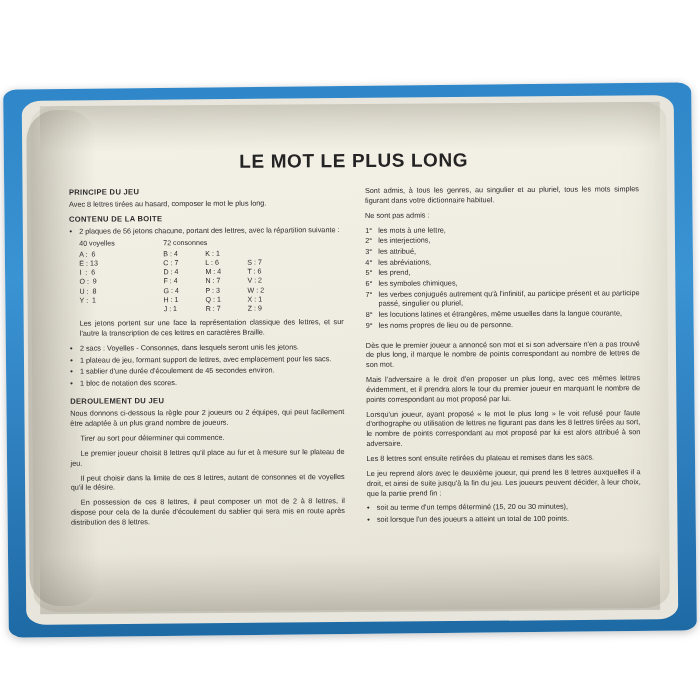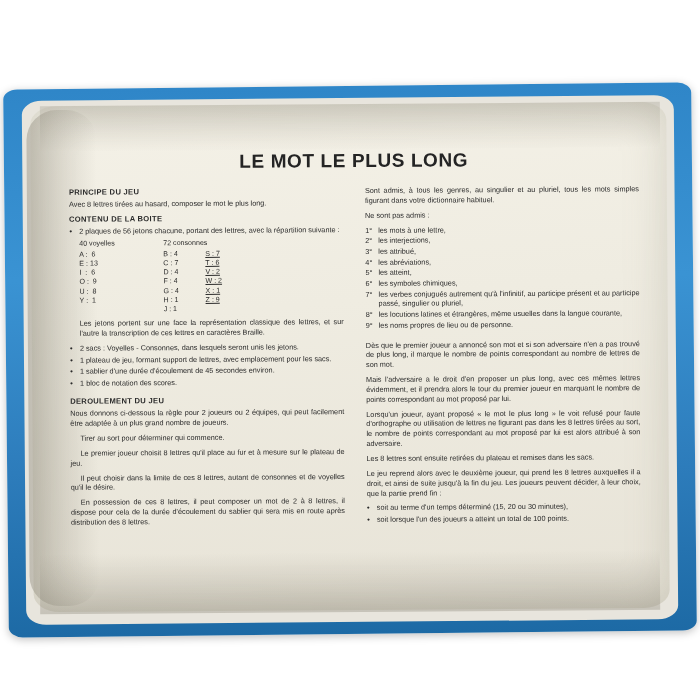--- a/index.html
+++ b/index.html
@@ -161,21 +161,21 @@
     margin-bottom: 1px;
     white-space: nowrap;
   }
   .lt-col .row {
     white-space: pre;
     font-family: "Liberation Sans", sans-serif;
   }
   .g-voy { width: 80px; }
   .g-c1 { width: 42px; }
   .g-c2 { width: 42px; }
-  .g-c3 { width: 42px; text-decoration: underline; }
+  .g-c3 { width: 42px; }
   .cons-head {
     width: 168px;
   }
   ol.num {
     list-style: none;
     margin: 0 0 5px 0;
     padding: 0;
   }
   ol.num li {
     font-size: 7.3px;
@@ -231,29 +231,38 @@
             <div class="row">I  :  6</div>
             <div class="row">O :  9</div>
             <div class="row">U :  8</div>
             <div class="row">Y :  1</div>
           </div>
 
           <div>
             <div class="lt-col cons-head">
               <div class="hdr">72 consonnes</div>
             </div>
-            <div style="display:flex;">
+            <div style="display:flex;align-items:flex-end;">
               <div class="lt-col g-c1">
                 <div class="row">B : 4</div>
                 <div class="row">C : 7</div>
                 <div class="row">D : 4</div>
                 <div class="row">F : 4</div>
                 <div class="row">G : 4</div>
                 <div class="row">H : 1</div>
                 <div class="row">J : 1</div>
+              </div>
+              <div class="lt-col g-c2">
+                <div class="row">K : 1</div>
+                <div class="row">L : 6</div>
+                <div class="row">M : 4</div>
+                <div class="row">N : 7</div>
+                <div class="row">P : 3</div>
+                <div class="row">Q : 1</div>
+                <div class="row">R : 7</div>
               </div>
               <div class="lt-col g-c3">
                 <div class="row">S : 7</div>
                 <div class="row">T : 6</div>
                 <div class="row">V : 2</div>
                 <div class="row">W : 2</div>
                 <div class="row">X : 1</div>
                 <div class="row">Z : 9</div>
               </div>
             </div>
@@ -282,21 +291,21 @@
       <div class="col">
 
         <p class="t">Sont admis, à tous les genres, au singulier et au pluriel, tous les mots simples figurant dans votre dictionnaire habituel.</p>
         <p class="t tight">Ne sont pas admis :</p>
 
         <ol class="num">
           <li><span class="mk">1°</span><span>les mots à une lettre,</span></li>
           <li><span class="mk">2°</span><span>les interjections,</span></li>
           <li><span class="mk">3°</span><span>les attribué,</span></li>
           <li><span class="mk">4°</span><span>les abréviations,</span></li>
-          <li><span class="mk">5°</span><span>les atteint,</span></li>
+          <li><span class="mk">5°</span><span>les prend,</span></li>
           <li><span class="mk">6°</span><span>les symboles chimiques,</span></li>
           <li><span class="mk">7°</span><span>les verbes conjugués autrement qu'à l'infinitif, au participe présent et au participe passé, singulier ou pluriel,</span></li>
           <li><span class="mk">8°</span><span>les locutions latines et étrangères, même usuelles dans la langue courante,</span></li>
           <li><span class="mk">9°</span><span>les noms propres de lieu ou de personne.</span></li>
         </ol>
 
         <div class="blockgap"></div>
 
         <p class="t">Dès que le premier joueur a annoncé son mot et si son adversaire n'en a pas trouvé de plus long, il marque le nombre de points correspondant au nombre de lettres de son mot.</p>
         <p class="t">Mais l'adversaire a le droit d'en proposer un plus long, avec ces mêmes lettres évidemment, et il prendra alors le tour du premier joueur en marquant le nombre de points correspondant au mot proposé par lui.</p>

